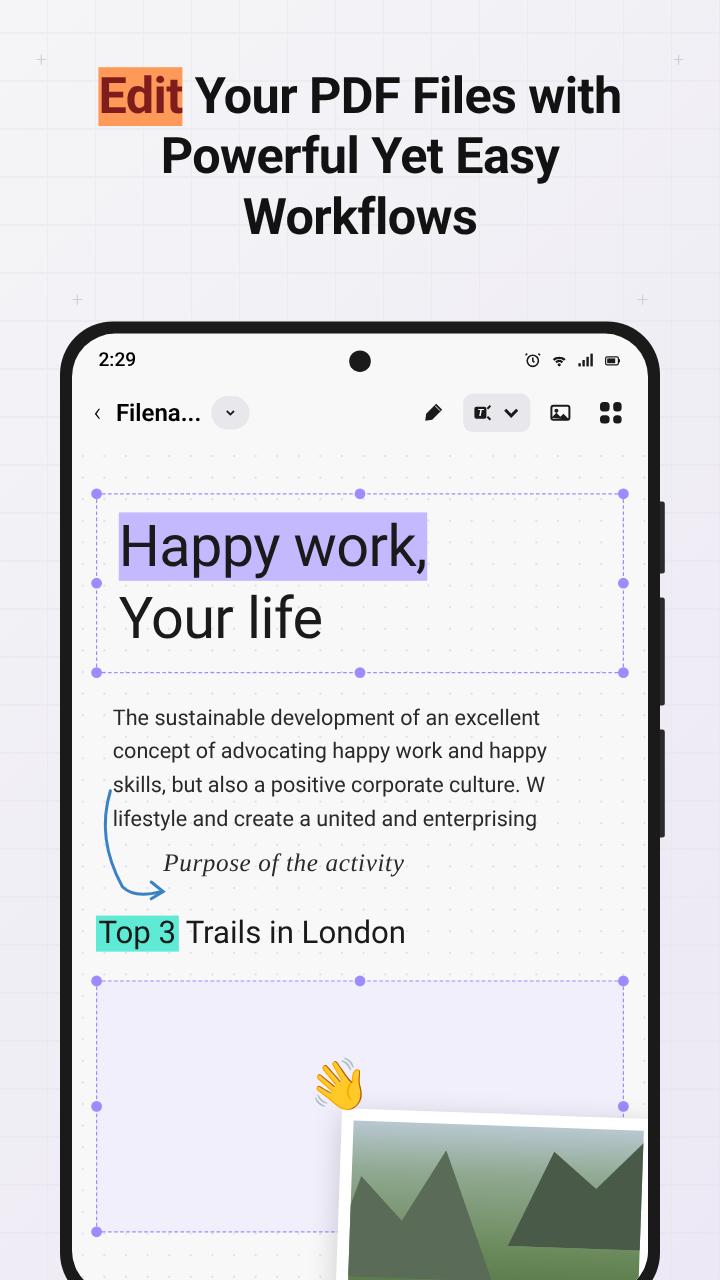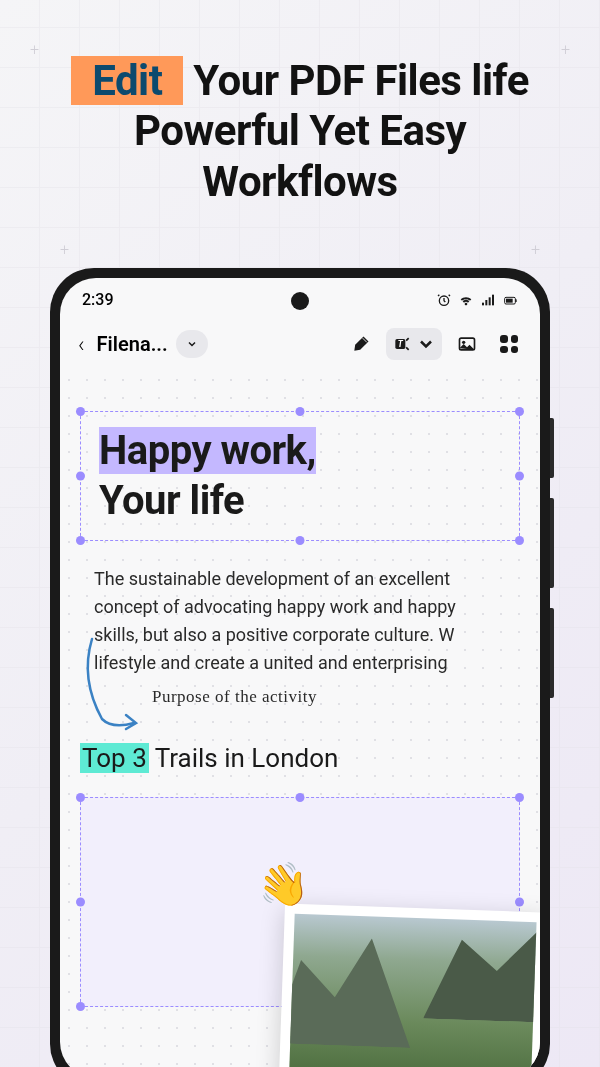--- a/index.html
+++ b/index.html
@@ -1,20 +1,20 @@
 <!DOCTYPE html>
 <html><head>
 <meta charset="utf-8">
 <style>
 *{margin:0;padding:0;box-sizing:border-box;font-family:-apple-system,BlinkMacSystemFont,'Segoe UI',Roboto,Helvetica,Arial,sans-serif}
 body{width:600px;height:1067px;background:linear-gradient(135deg,#f5f5f7 0%,#f0eef5 50%,#ede8f5 100%);position:relative;overflow:hidden}
 .bg-grid{position:absolute;inset:0;background-image:repeating-linear-gradient(0deg,transparent,transparent 39px,#e5e3e9 39px,#e5e3e9 40px),repeating-linear-gradient(90deg,transparent,transparent 39px,#e5e3e9 39px,#e5e3e9 40px);opacity:0.4;pointer-events:none}
 .plus{position:absolute;font-size:16px;color:#d0ced6;font-weight:300}
 .headline{position:relative;text-align:center;padding:56px 40px 30px;font-size:42px;font-weight:700;line-height:1.2;color:#121212;letter-spacing:-0.5px}
-.hl-edit{background:#ff9959;padding:0 21px;color:#0c4a6e}
+.hl-edit{background:#ff9959;padding:0 0;color:#7f1d1d}
 .phone{position:absolute;left:50%;transform:translateX(-50%);top:268px;width:500px;height:820px;background:#1a1a1a;border-radius:44px;padding:10px}
 .phone-btn{position:absolute;right:-4px;width:4px;background:#2a2a2a;border-radius:0 2px 2px 0}
 .phone-btn.b1{top:150px;height:60px}
 .phone-btn.b2{top:230px;height:90px}
 .phone-btn.b3{top:340px;height:90px}
 .screen{width:100%;height:100%;background:#f8f8f9;border-radius:36px;overflow:hidden;position:relative}
 .notch{position:absolute;top:14px;left:50%;transform:translateX(-50%);width:18px;height:18px;background:#1a1a1a;border-radius:50%;z-index:10}
 .status-bar{display:flex;justify-content:space-between;align-items:center;padding:12px 22px 8px;font-size:16px;font-weight:500}
 .status-icons{display:flex;gap:6px;align-items:center}
 .status-icons svg{width:16px;height:16px}
@@ -27,59 +27,59 @@
 .tb-btn.active{background:#e8e8ec;border-radius:8px;padding:0 6px;width:auto;height:32px}
 .tb-btn svg{width:20px;height:20px}
 .grid-icon{display:grid;grid-template-columns:1fr 1fr;gap:3px;width:18px;height:18px}
 .grid-icon span{background:#1a1a1a;border-radius:3px}
 .doc-area{padding:20px 0 0;position:relative;background-image:radial-gradient(circle,#e0e0e5 1px,transparent 1px);background-size:18px 18px;height:calc(100% - 98px)}
 .text-box{margin:20px 20px 0;border:1.5px dashed #9b8cff;position:relative;padding:14px 18px}
 .handle{position:absolute;width:9px;height:9px;background:#9b8cff;border-radius:50%}
 .h-tl{top:-5px;left:-5px}.h-tm{top:-5px;left:50%;transform:translateX(-50%)}.h-tr{top:-5px;right:-5px}
 .h-ml{top:50%;left:-5px;transform:translateY(-50%)}.h-mr{top:50%;right:-5px;transform:translateY(-50%)}
 .h-bl{bottom:-5px;left:-5px}.h-bm{bottom:-5px;left:50%;transform:translateX(-50%)}.h-br{bottom:-5px;right:-5px}
-.title-text{font-size:40px;font-weight:700;line-height:1.25;color:#1a1a1a;letter-spacing:-0.5px}
+.title-text{font-size:48px;font-weight:400;line-height:1.25;color:#1a1a1a;letter-spacing:-0.5px}
 .hl-purple{background:#c4b8ff}
 .body-text{margin:24px 34px 0;font-size:18px;line-height:1.55;color:#2a2a2a;overflow:hidden;white-space:nowrap}
 .body-text div{overflow:hidden;text-overflow:clip}
 .annotation{margin:12px 20px 0;position:relative;height:44px}
 .arrow-svg{position:absolute;left:-8px;top:-60px;width:86px;height:110px}
-.handwriting{position:absolute;left:72px;top:-2px;font-family:'Comic Sans MS',cursive;font-size:17px;color:#2a2a2a;letter-spacing:0.5px}
+.handwriting{position:absolute;left:56px;top:-2px;font-family:'Comic Sans MS',cursive;font-size:21px;color:#2a2a2a;font-style:italic;letter-spacing:0.5px}
 .subtitle{margin:10px 20px 0;font-size:26px;font-weight:400;color:#1a1a1a}
 .hl-green{background:#5eead4;padding:0 2px}
 .img-box{margin:24px 20px 0;border:1.5px dashed #9b8cff;position:relative;height:210px;background:#f2effc}
 .photo-card{position:absolute;right:-24px;bottom:-130px;width:262px;height:228px;background:#fff;padding:10px;box-shadow:0 6px 24px rgba(0,0,0,0.18);transform:rotate(2deg)}
 .photo-inner{width:100%;height:100%;background:linear-gradient(180deg,#b8c8d0 0%,#8fa890 20%,#6b8a5c 50%,#4a6b3c 80%);position:relative;overflow:hidden}
 .mtn{position:absolute;background:#5a6b58}
 .mtn.m1{left:-20px;top:10px;width:140px;height:120px;clip-path:polygon(0 100%,20% 30%,45% 60%,70% 10%,100% 100%)}
 .mtn.m2{right:-10px;top:0;width:120px;height:100px;background:#4a5a48;clip-path:polygon(0 100%,30% 20%,60% 50%,100% 0,100% 100%)}
 .wave-hand{position:absolute;right:210px;bottom:96px;font-size:42px;z-index:5;transform:rotate(-10deg)}
 </style>
 </head>
 <body>
 
 <div class="bg-grid"></div>
 <span class="plus" style="top:40px;left:30px">+</span>
 <span class="plus" style="top:40px;right:30px">+</span>
 <span class="plus" style="top:240px;left:60px">+</span>
 <span class="plus" style="top:240px;right:60px">+</span>
 
 <h1 class="headline">
-  <span class="hl-edit">Edit</span><span> Your PDF Files life Powerful Yet Easy Workflows</span>
+  <span class="hl-edit">Edit</span><span> Your PDF Files with Powerful Yet Easy Workflows</span>
 </h1>
 
 <div class="phone">
   <div class="phone-btn b1"></div>
   <div class="phone-btn b2"></div>
   <div class="phone-btn b3"></div>
   <div class="screen">
     <div class="notch"></div>
 
     <div class="status-bar">
-      <span>2:39</span>
+      <span>2:29</span>
       <div class="status-icons">
         <svg viewBox="0 0 24 24" fill="#1a1a1a">
             <circle cx="12" cy="13" r="7" fill="none" stroke="#1a1a1a" stroke-width="2"></circle>
             <path d="M12 9v4l2 2" stroke="#1a1a1a" stroke-width="2" fill="none"></path>
             <path d="M5 4l-2 2M19 4l2 2" stroke="#1a1a1a" stroke-width="2"></path>
           </svg>
         <svg viewBox="0 0 24 24" fill="#1a1a1a">
             <path d="M12 20c1 0 2-1 2-2s-1-2-2-2-2 1-2 2 1 2 2 2zm-5-6c3-3 7-3 10 0l-2 2c-2-2-4-2-6 0zm-3-3c4-4 12-4 16 0l-2 2c-3-3-9-3-12 0z"></path>
           </svg>
         <svg viewBox="0 0 24 24" fill="#1a1a1a">

